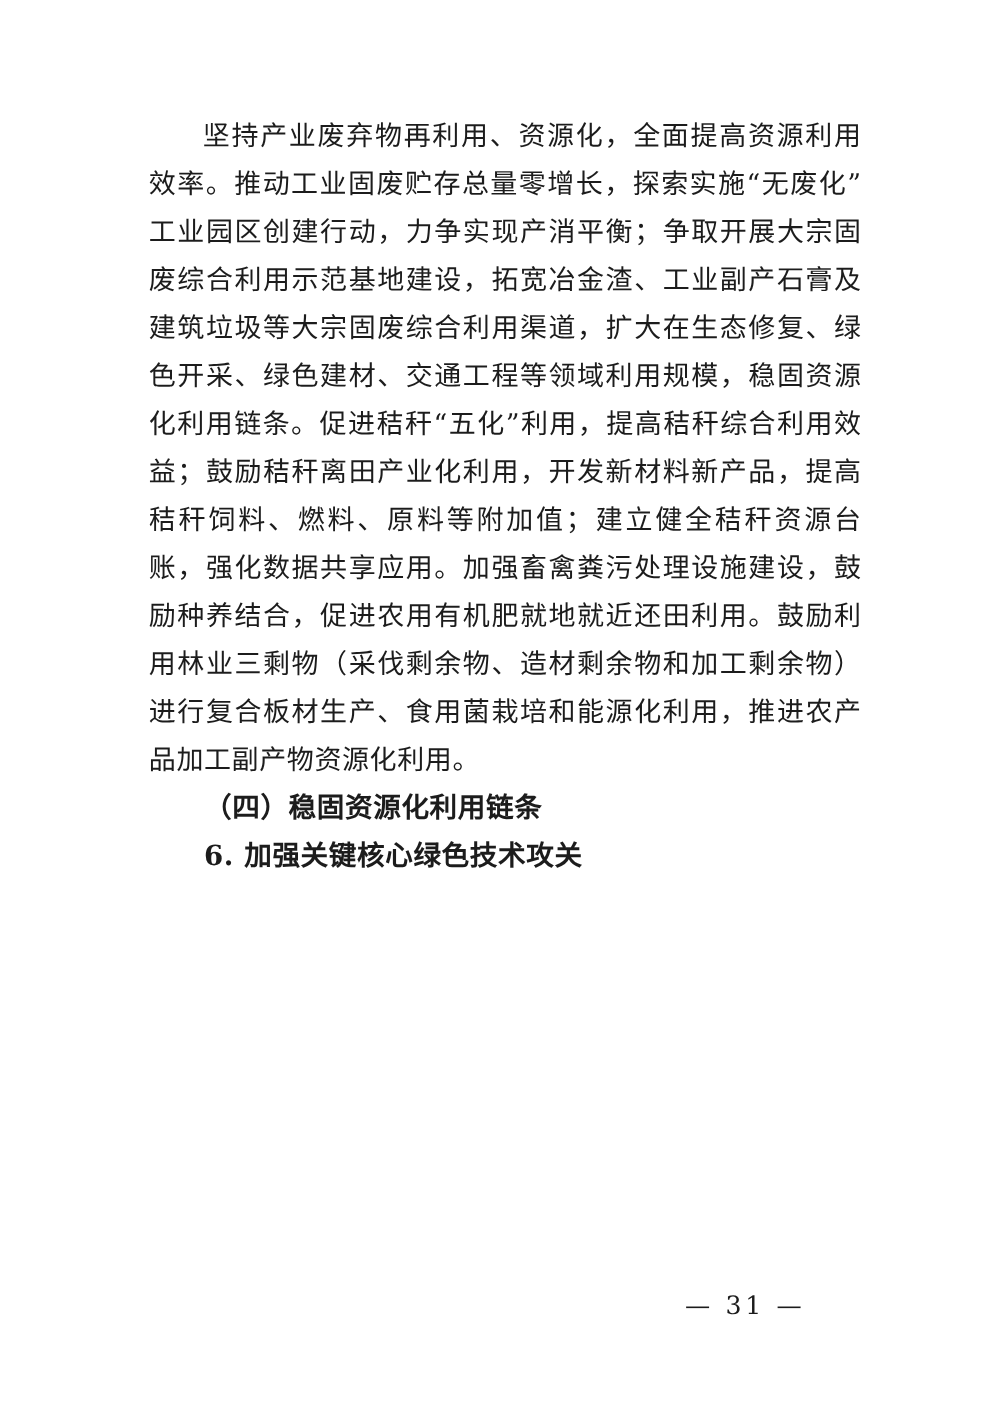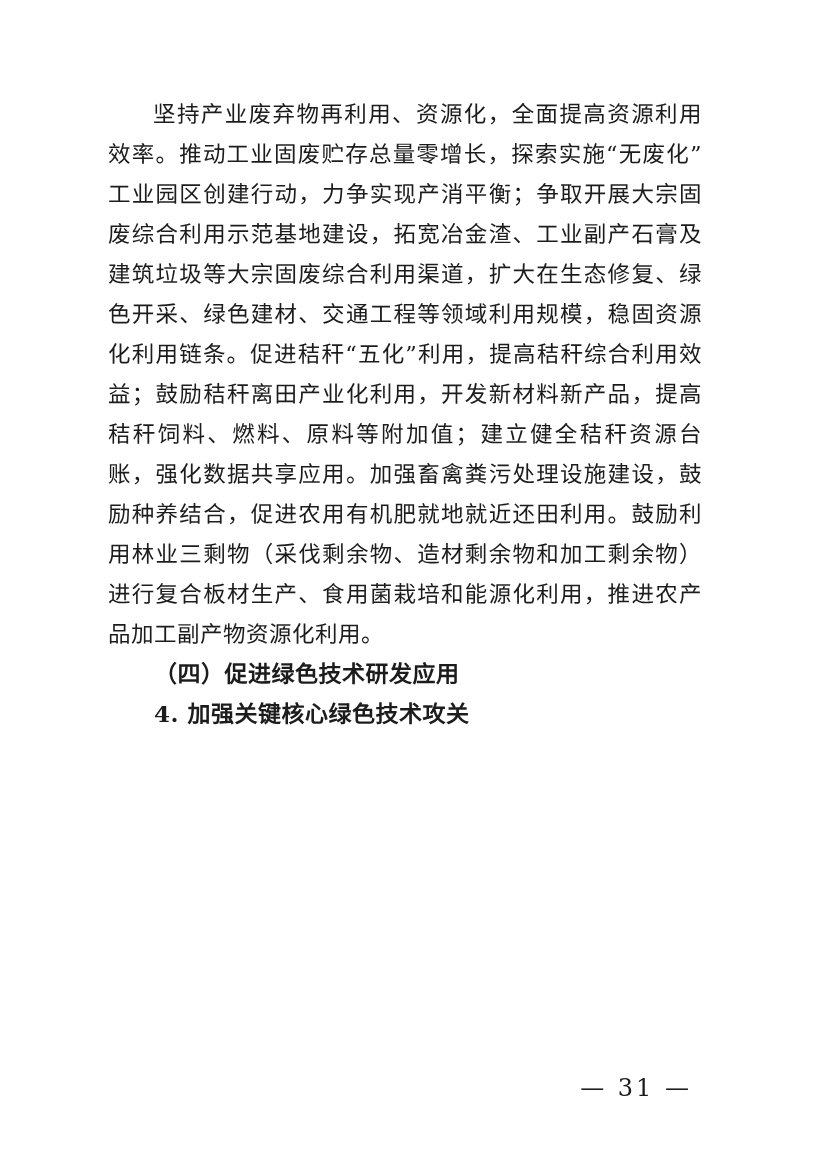--- a/index.html
+++ b/index.html
@@ -12,21 +12,21 @@
     width: 827px;
     height: 1170px;
     margin: 0 auto;
     background: #ffffff;
     font-family: "DejaVu Serif", "Liberation Serif", serif;
     color: #1c1c1c;
     overflow: hidden;
   }
   .textblock {
     position: absolute;
-    left: 108px;
+    left: 124px;
     top: 94px;
     width: 594px;
   }
   .para {
     margin: 0;
     font-size: 22.5px;
     line-height: 40px;
     text-align: justify;
     text-indent: 2em;
     letter-spacing: 0.5px;
@@ -43,31 +43,31 @@
     margin: 0;
     font-size: 23px;
     line-height: 40px;
     font-weight: bold;
     text-indent: 2em;
     letter-spacing: 0.5px;
   }
   .page-number {
     position: absolute;
     top: 1074px;
-    right: 135px;
-    font-size: 24px;
+    right: 156px;
+    font-size: 21px;
     line-height: 28px;
     letter-spacing: 3px;
     color: #1c1c1c;
     white-space: nowrap;
   }
 </style>
 </head>
 <body>
 
 <div class="page">
   <div class="textblock">
     <p class="para">坚持产业废弃物再利用、资源化，全面提高资源利用效率。推动工业固废贮存总量零增长，探索实施“无废化”工业园区创建行动，力争实现产消平衡；争取开展大宗固废综合利用示范基地建设，拓宽冶金渣、工业副产石膏及建筑垃圾等大宗固废综合利用渠道，扩大在生态修复、绿色开采、绿色建材、交通工程等领域利用规模，稳固资源化利用链条。促进秸秆“五化”利用，提高秸秆综合利用效益；鼓励秸秆离田产业化利用，开发新材料新产品，提高秸秆饲料、燃料、原料等附加值；建立健全秸秆资源台账，强化数据共享应用。加强畜禽粪污处理设施建设，鼓励种养结合，促进农用有机肥就地就近还田利用。鼓励利用林业三剩物（采伐剩余物、造材剩余物和加工剩余物）进行复合板材生产、食用菌栽培和能源化利用，推进农产品加工副产物资源化利用。</p>
-    <h2 class="heading-section">（四）促进绿色技术研发应用</h2>
-    <h3 class="heading-sub">4. 加强关键核心绿色技术攻关</h3>
+    <h2 class="heading-section">（四）稳固资源化利用链条</h2>
+    <h3 class="heading-sub">6. 加强关键核心绿色技术攻关</h3>
   </div>
   <div class="page-number">— 31 —</div>
 </div>
 
 </body></html>

